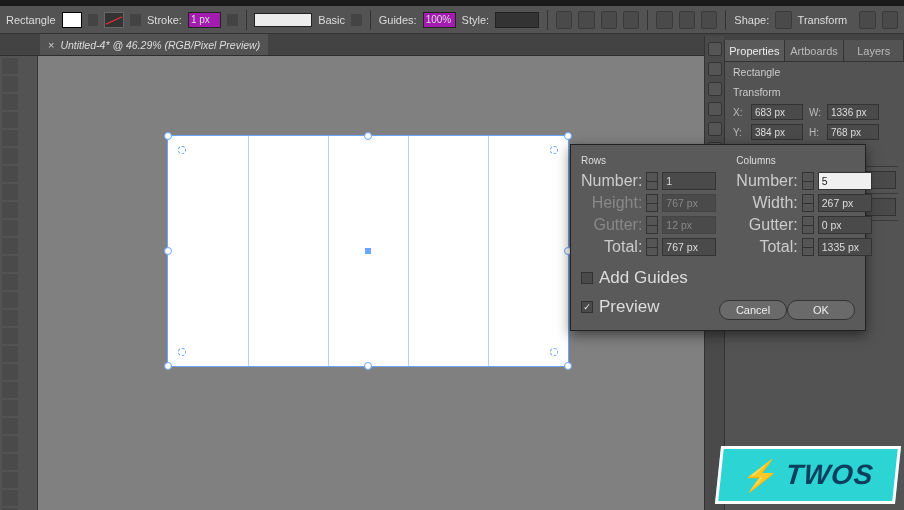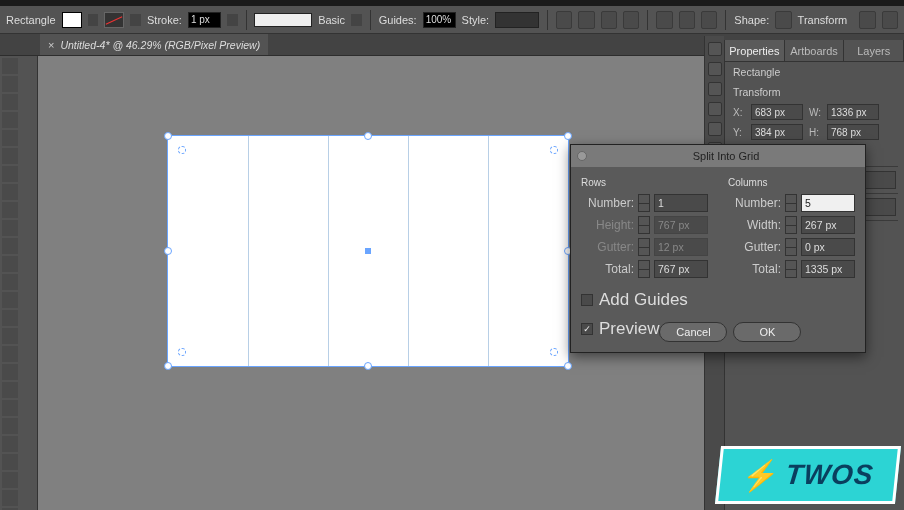--- a/index.html
+++ b/index.html
@@ -8,21 +8,21 @@
   
   .top-dark { height: 6px; background: #1a1a1a; }
   
   
   .options-bar { height: 28px; background: #535353; border-bottom: 1px solid #333; display: flex; align-items: center; padding: 0 6px; gap: 6px; }
   .opt-label { color: #ddd; font-size: 11px; }
   .opt-swatch { width: 22px; height: 16px; background: #fff; border: 1px solid #000; }
   .opt-noswatch { width: 22px; height: 16px; background: #333; border: 1px solid #666; position: relative; }
   .opt-noswatch:after { content:''; position:absolute; left:0; top:50%; width:100%; border-top:1px solid #e33; transform:rotate(-25deg); }
   .opt-dd { width: 12px; height: 12px; background: #444; }
-  .opt-num { width: 36px; height: 16px; background: #000000; border:1px solid #222; color:#ddd; font-size:10px; padding:0 2px; display:flex; align-items:center; }
+  .opt-num { width: 36px; height: 16px; background: #a21caf; border:1px solid #222; color:#ddd; font-size:10px; padding:0 2px; display:flex; align-items:center; }
   .opt-stroke { width: 64px; height: 14px; background: #eee; border:1px solid #222; }
   .opt-drop { width: 48px; height:16px; background:#333; border:1px solid #222; color:#ddd; font-size:10px; display:flex; align-items:center; padding:0 3px;}
   .opt-sep { width:1px; height:20px; background:#333; margin:0 2px; }
   .opt-icon { width:18px; height:18px; background:#4a4a4a; border:1px solid #3a3a3a; border-radius:2px; }
   
   
   .tab-bar { height: 22px; background: #434343; display:flex; align-items:center; padding-left:40px; border-bottom:1px solid #2d2d2d;}
   .doc-tab { display:flex; align-items:center; gap:6px; padding:0 8px; height:100%; background:#535353;}
   .tab-close { color:#ccc; font-size:11px; }
   .tab-label { color:#ddd; font-size:10.5px; font-style: italic;}
@@ -58,30 +58,30 @@
   .dialog { position:absolute; left:570px; top:144px; width:296px; background:#5a5a5a; border:1px solid #222; box-shadow:0 4px 12px rgba(0,0,0,0.5);}
   .dlg-title { height:22px; background:#7a7a7a; display:flex; align-items:center; padding:0 6px; gap:6px;}
   .dlg-dot { width:10px; height:10px; border-radius:50%; background:#999; border:1px solid #666;}
   .dlg-t { flex:1; text-align:center; color:#222; font-size:11px; font-weight:500;}
   .dlg-body { padding:10px; }
   .dlg-cols { display:flex; gap:20px; margin-bottom:8px;}
   .dlg-col { flex:1;}
   .dlg-sec-name { color:#ddd; font-size:10px; margin-bottom:6px;}
   .dlg-row { display:flex; align-items:center; margin-bottom:4px; justify-content:flex-end; gap:4px;}
   .dlg-row.disabled .dlg-fl, .dlg-row.disabled .dlg-fv { color:#888; border-color:#444;}
-  .dlg-fl { color:#ccc; font-size:12px;}
+  .dlg-fl { color:#ccc; font-size:16px;}
   .dlg-step { width:12px; height:18px; background:#4a4a4a; border:1px solid #333; display:flex; flex-direction:column;}
   .dlg-step:before, .dlg-step:after { content:''; flex:1; background:#555;}
   .dlg-step:before { border-bottom:1px solid #333;}
   .dlg-fv { width:54px; height:18px; border:1px solid #333; background:#4a4a4a; color:#ddd; font-size:10.5px; padding:0 3px; display:flex; align-items:center;}
   .dlg-fv.white { background:#f0f0f0; color:#222;}
   .dlg-chk-row { display:flex; align-items:center; gap:6px; color:#ddd; font-size:17px; margin:6px 0;}
   .dlg-chk { width:12px; height:12px; border:1px solid #333; background:#4a4a4a; display:flex; align-items:center; justify-content:center;}
   .dlg-chk.on:after { content:'✓'; color:#eee; font-size:9px;}
-  .dlg-foot { display:flex; justify-content:flex-start; gap:6px; padding-top:6px;}
+  .dlg-foot { display:flex; justify-content:flex-end; padding-top:6px;}
   .dlg-btn { width:68px; height:20px; border-radius:10px; border:1px solid #333; background:#6a6a6a; color:#eee; font-size:11px; display:flex; align-items:center; justify-content:center;}
   
   
   .wm { position:absolute; right:6px; bottom:6px; width:180px; height:58px; background:#2cd4d4; display:flex; align-items:center; justify-content:center; gap:6px; border:3px solid #fff; transform:skewX(-6deg);}
   .wm .bolt { font-size:30px;}
   .wm .txt { color:#0a3f5e; font-size:28px; font-weight:900; font-style:italic; letter-spacing:1px;}
 </style>
 </head>
 <body>
 
@@ -228,24 +228,20 @@
     <div style="width:16px;height:16px;background:#4a4a4a;border:1px solid #333;"></div>
   </div>
   <div class="p-line"></div>
   <div class="p-btn">Shape</div>
   <div class="p-line"></div>
   <div class="p-btn">Recolor</div>
   <div class="p-line"></div>
 </div>
 
 <div class="dialog">
-  <div class="dlg-title">
-    <div class="dlg-dot"></div>
-    <div class="dlg-t">Split Into Grid</div>
-  </div>
   <div class="dlg-body">
     <div class="dlg-cols">
       <div class="dlg-col">
         <div class="dlg-sec-name">Rows</div>
         <div class="dlg-row">
           <span class="dlg-fl">Number:</span>
           <div class="dlg-step"></div>
           <div class="dlg-fv">1</div>
         </div>
         <div class="dlg-row disabled">

